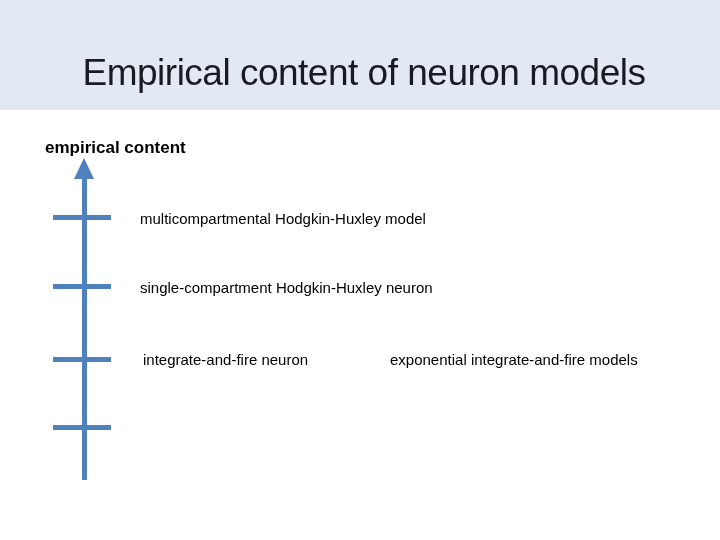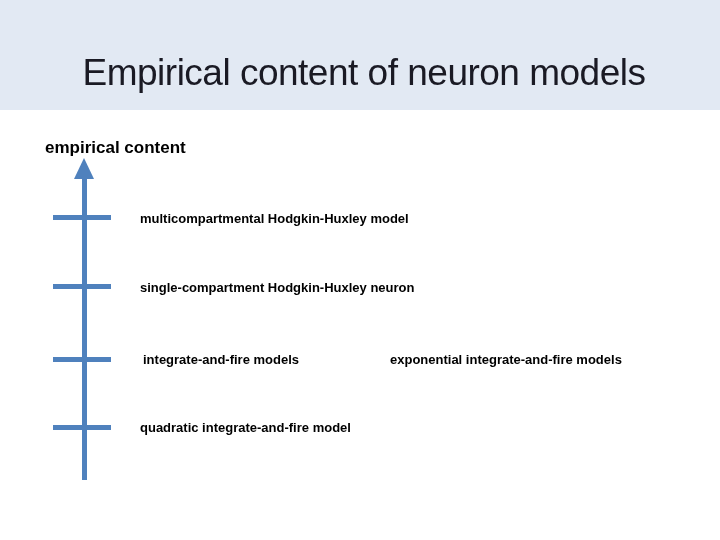--- a/index.html
+++ b/index.html
@@ -77,22 +77,22 @@
     height: 5px;
     background: var(--accent);
   }
   .tick-1 { top: 215px; }
   .tick-2 { top: 284px; }
   .tick-3 { top: 357px; }
   .tick-4 { top: 425px; }
   .model-label {
     position: absolute;
     transform: translateY(-50%);
-    font-size: 13px;
-    font-weight: 700;
+    font-size: 15px;
+    font-weight: 400;
     color: var(--label-text);
     white-space: nowrap;
   }
   .label-1 { left: 140px; top: 218px; }
   .label-2 { left: 140px; top: 287px; }
   .label-3 { left: 143px; top: 359px; }
   .label-3b { left: 390px; top: 359px; }
   .label-4 { left: 140px; top: 427px; }
 </style>
 </head>
@@ -112,19 +112,18 @@
     <div class="axis-tick tick-1"></div>
     <div class="axis-tick tick-2"></div>
     <div class="axis-tick tick-3"></div>
     <div class="axis-tick tick-4"></div>
   </div>
 
   <div class="model-label label-1">multicompartmental Hodgkin-Huxley model</div>
 
   <div class="model-label label-2">single-compartment Hodgkin-Huxley neuron</div>
 
-  <div class="model-label label-3">integrate-and-fire models</div>
+  <div class="model-label label-3">integrate-and-fire neuron</div>
 
   <div class="model-label label-3b">exponential integrate-and-fire models</div>
 
-  <div class="model-label label-4">quadratic integrate-and-fire model</div>
 
 </div>
 
 </body></html>

